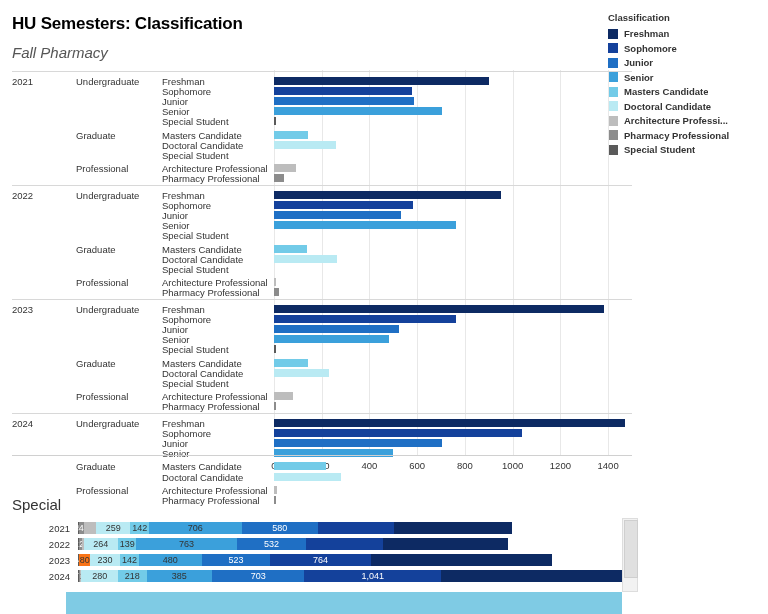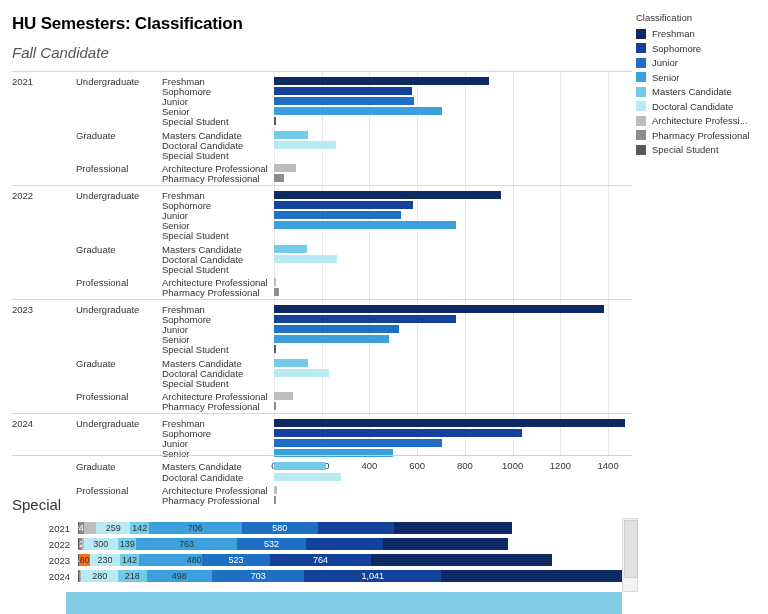--- a/index.html
+++ b/index.html
@@ -29,23 +29,24 @@
     left: 12px;
     top: 44px;
     font-size: 15px;
     font-style: italic;
     color: #555555;
   }
 
   
   .legend {
     position: absolute;
-    left: 636px;
+    left: 608px;
     top: 12px;
     width: 124px;
+    font-weight: bold;
   }
   .legend-title {
     font-size: 9.5px;
     color: #333333;
     margin-bottom: 5px;
   }
   .legend-item {
     display: flex;
     align-items: center;
     margin-bottom: 3.5px;
@@ -180,21 +181,21 @@
     top: 592px;
     width: 556px;
     height: 22px;
     background: #7fcbe4;
   }
 </style>
 </head>
 <body>
 
 <div class="title">HU Semesters: Classification</div>
-<div class="subtitle">Fall Candidate</div>
+<div class="subtitle">Fall Pharmacy</div>
 
 <div class="legend">
   <div class="legend-title">Classification</div>
   <div id="legend-items">
       <div class="legend-item">
         <span class="legend-swatch" style="background: rgb(13, 42, 99);"></span>
         <span class="legend-label">Freshman</span>
       </div>
       <div class="legend-item">
         <span class="legend-swatch" style="background: rgb(20, 65, 155);"></span>
@@ -377,21 +378,21 @@
     <div class="ov-seg" style="left: 66px; top: 16px; width: 1.31287px; background: rgb(90, 90, 90);">
       <span style="color: rgb(255, 255, 255);">10</span>
     </div>
     <div class="ov-seg" style="left: 67.3129px; top: 16px; width: 2.88831px; background: rgb(140, 140, 140);">
       <span style="color: rgb(255, 255, 255);">22</span>
     </div>
     <div class="ov-seg" style="left: 70.2012px; top: 16px; width: 1.31287px; background: rgb(189, 189, 189);">
       <span style="color: rgb(51, 51, 51);"></span>
     </div>
     <div class="ov-seg" style="left: 71.514px; top: 16px; width: 34.6597px; background: rgb(185, 234, 243);">
-      <span style="color: rgb(51, 51, 51);">300</span>
+      <span style="color: rgb(51, 51, 51);">264</span>
     </div>
     <div class="ov-seg" style="left: 106.174px; top: 16px; width: 18.2489px; background: rgb(114, 203, 232);">
       <span style="color: rgb(51, 51, 51);">139</span>
     </div>
     <div class="ov-seg" style="left: 124.423px; top: 16px; width: 100.172px; background: rgb(59, 160, 219);">
       <span style="color: rgb(51, 51, 51);">763</span>
     </div>
     <div class="ov-seg" style="left: 224.595px; top: 16px; width: 69.8446px; background: rgb(31, 111, 196);">
       <span style="color: rgb(255, 255, 255);">532</span>
     </div>
@@ -411,21 +412,21 @@
     <div class="ov-seg" style="left: 67.4442px; top: 32px; width: 10.503px; background: #f97316;">
       <span style="color: rgb(51, 51, 51);">80</span>
     </div>
     <div class="ov-seg" style="left: 77.9471px; top: 32px; width: 30.196px; background: rgb(185, 234, 243);">
       <span style="color: rgb(51, 51, 51);">230</span>
     </div>
     <div class="ov-seg" style="left: 108.143px; top: 32px; width: 18.6427px; background: rgb(114, 203, 232);">
       <span style="color: rgb(51, 51, 51);">142</span>
     </div>
     <div class="ov-seg" style="left: 126.786px; top: 32px; width: 63.0177px; background: rgb(59, 160, 219);">
-      <span style="color: rgb(51, 51, 51); text-align: right;">480</span>
+      <span style="color: rgb(51, 51, 51);">480</span>
     </div>
     <div class="ov-seg" style="left: 189.804px; top: 32px; width: 68.663px; background: rgb(31, 111, 196);">
       <span style="color: rgb(255, 255, 255);">523</span>
     </div>
     <div class="ov-seg" style="left: 258.467px; top: 32px; width: 100.303px; background: rgb(20, 65, 155);">
       <span style="color: rgb(255, 255, 255);">764</span>
     </div>
     <div class="ov-seg" style="left: 358.77px; top: 32px; width: 181.701px; background: rgb(13, 42, 99);">
       <span style="color: rgb(255, 255, 255);"></span>
     </div>
@@ -439,21 +440,21 @@
     <div class="ov-seg" style="left: 67.838px; top: 48px; width: 1.44416px; background: rgb(189, 189, 189);">
       <span style="color: rgb(51, 51, 51);">11</span>
     </div>
     <div class="ov-seg" style="left: 69.2822px; top: 48px; width: 36.7603px; background: rgb(185, 234, 243);">
       <span style="color: rgb(51, 51, 51);">280</span>
     </div>
     <div class="ov-seg" style="left: 106.043px; top: 48px; width: 28.6205px; background: rgb(114, 203, 232);">
       <span style="color: rgb(51, 51, 51);">218</span>
     </div>
     <div class="ov-seg" style="left: 134.663px; top: 48px; width: 65.3809px; background: rgb(59, 160, 219);">
-      <span style="color: rgb(51, 51, 51);">498</span>
+      <span style="color: rgb(51, 51, 51);">385</span>
     </div>
     <div class="ov-seg" style="left: 200.044px; top: 48px; width: 92.2947px; background: rgb(31, 111, 196);">
       <span style="color: rgb(255, 255, 255);">703</span>
     </div>
     <div class="ov-seg" style="left: 292.339px; top: 48px; width: 136.67px; background: rgb(20, 65, 155);">
       <span style="color: rgb(255, 255, 255);">1,041</span>
     </div>
     <div class="ov-seg" style="left: 429.008px; top: 48px; width: 192.992px; background: rgb(13, 42, 99);">
       <span style="color: rgb(255, 255, 255);"></span>
     </div>

